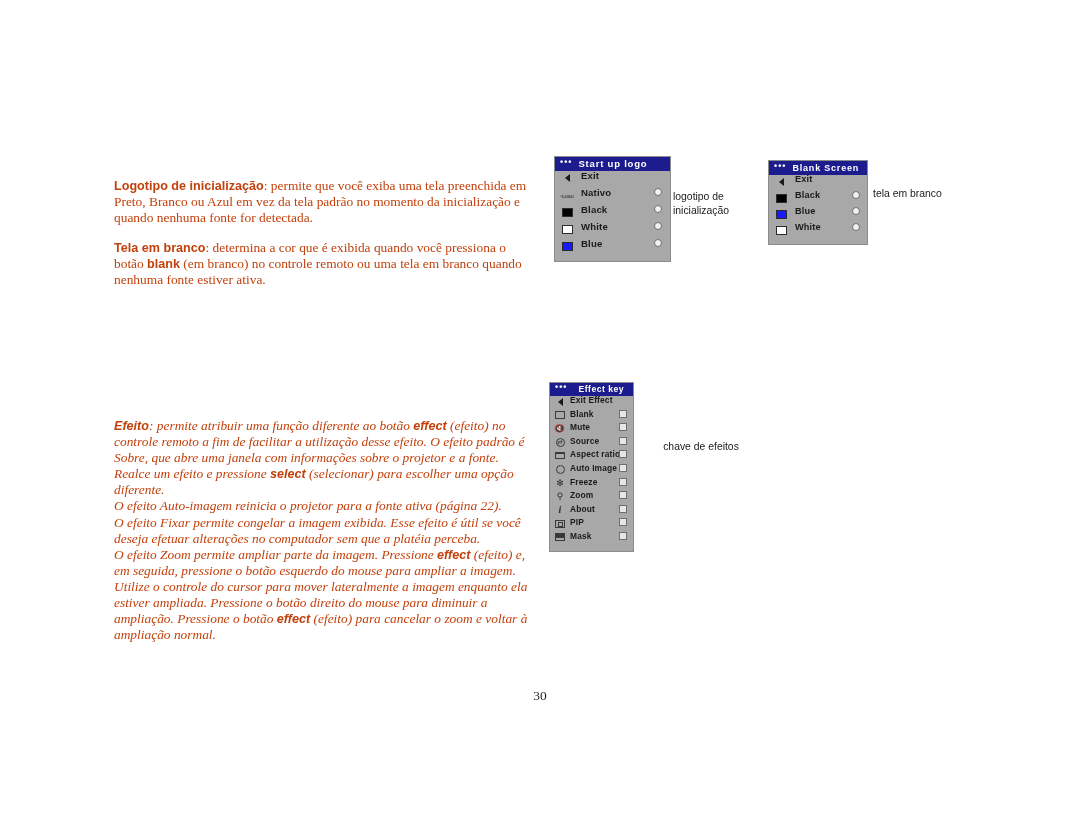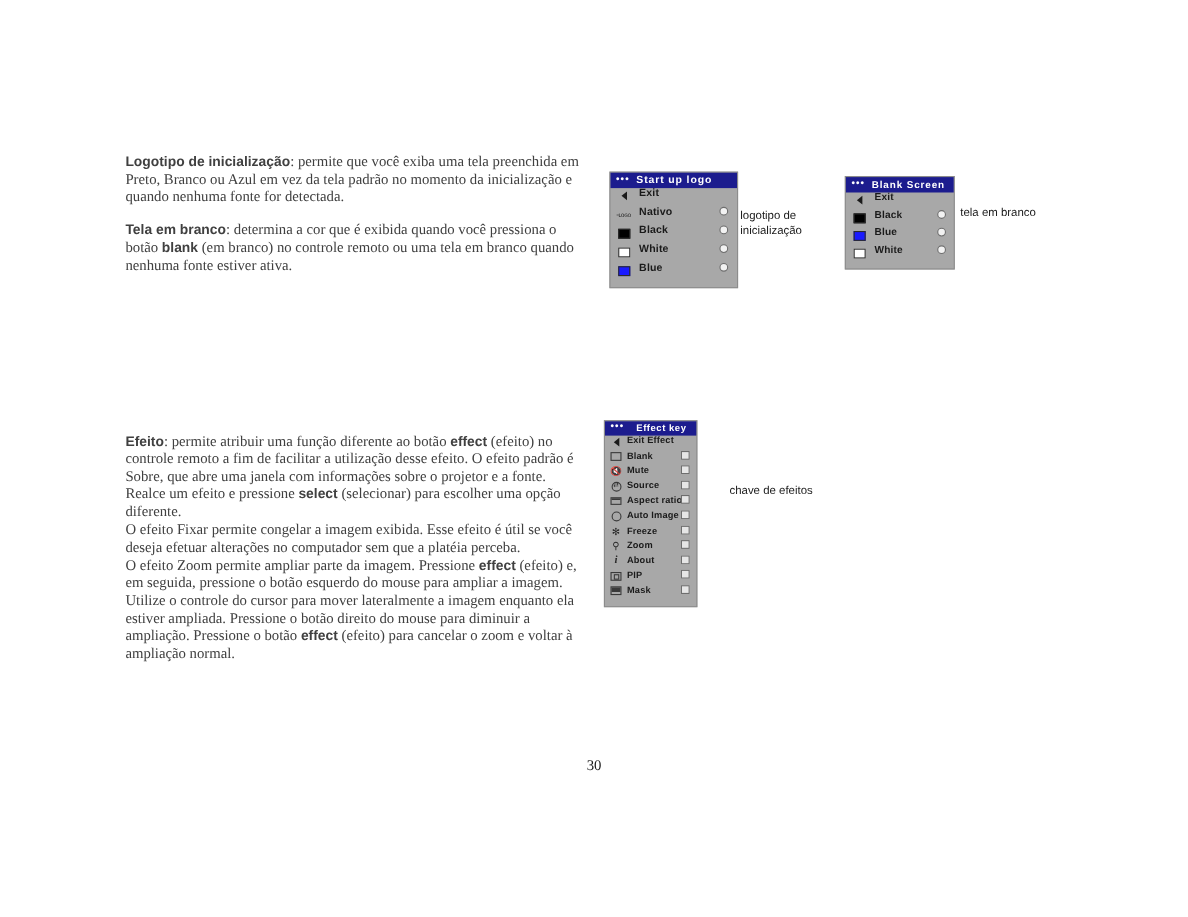--- a/index.html
+++ b/index.html
@@ -14,29 +14,30 @@
     position: relative;
     overflow: hidden;
   }
 
   
   .doc-text {
     position: absolute;
     font-family: "Liberation Serif", serif;
     font-size: 13.4px;
     line-height: 16.1px;
-    color: #404040;
+    color: #c2410c;
     text-align: left;
+    margin-top: 39px;
   }
   .doc-text p { margin: 0 0 0 0; }
   .doc-text p.gap { margin-top: 14px; }
   .doc-text b { font-family: "Liberation Sans", sans-serif; font-weight: bold; font-size: 12.6px; }
 
   #para-block-1 { left: 114px; top: 139px; width: 418px; }
-  #para-block-2 { left: 114px; top: 393px; width: 420px; }
+  #para-block-2 { left: 114px; top: 379px; width: 420px; font-style: italic; }
 
   
   #page-number {
     position: absolute;
     left: 0; top: 688px;
     width: 1080px;
     text-align: center;
     font-family: "Liberation Serif", serif;
     font-size: 13.4px;
     color: #1a1a1a;
@@ -235,20 +236,21 @@
 </head>
 <body>
 
 <div class="doc-text" id="para-block-1">
   <p><b>Logotipo de inicialização</b><span>: permite que você exiba uma tela preenchida em Preto, Branco ou Azul em vez da tela padrão no momento da inicialização e quando nenhuma fonte for detectada.</span></p>
   <p class="gap"><b>Tela em branco</b><span>: determina a cor que é exibida quando você pressiona o botão <b>blank</b> (em branco) no controle remoto ou uma tela em branco quando nenhuma fonte estiver ativa.</span></p>
 </div>
 
 <div class="doc-text" id="para-block-2">
   <p><b>Efeito</b><span>: permite atribuir uma função diferente ao botão <b>effect</b> (efeito) no controle remoto a fim de facilitar a utilização desse efeito. O efeito padrão é Sobre, que abre uma janela com informações  sobre o projetor e a fonte. Realce um efeito e pressione <b>select</b> (selecionar) para escolher uma opção diferente.</span></p>
+  <p>O efeito Auto-imagem reinicia o projetor para a fonte ativa (página 22).</p>
   <p>O efeito Fixar permite congelar a imagem exibida. Esse efeito é útil se você deseja efetuar alterações no computador sem que a platéia perceba.</p>
   <p>O efeito Zoom permite ampliar parte da imagem. Pressione <b>effect</b> (efeito) e, em seguida, pressione o botão esquerdo do mouse para ampliar a imagem. Utilize o controle do cursor para mover lateralmente a imagem enquanto ela estiver ampliada. Pressione o botão direito do mouse para diminuir a ampliação. Pressione o botão <b>effect</b> (efeito) para cancelar o zoom e voltar à ampliação normal.</p>
 </div>
 
 <div class="osd" id="panel-startup">
   <div class="osd-title">
     <span class="dots">•••</span>
     <span class="ttl">Start up logo</span>
   </div>
 

